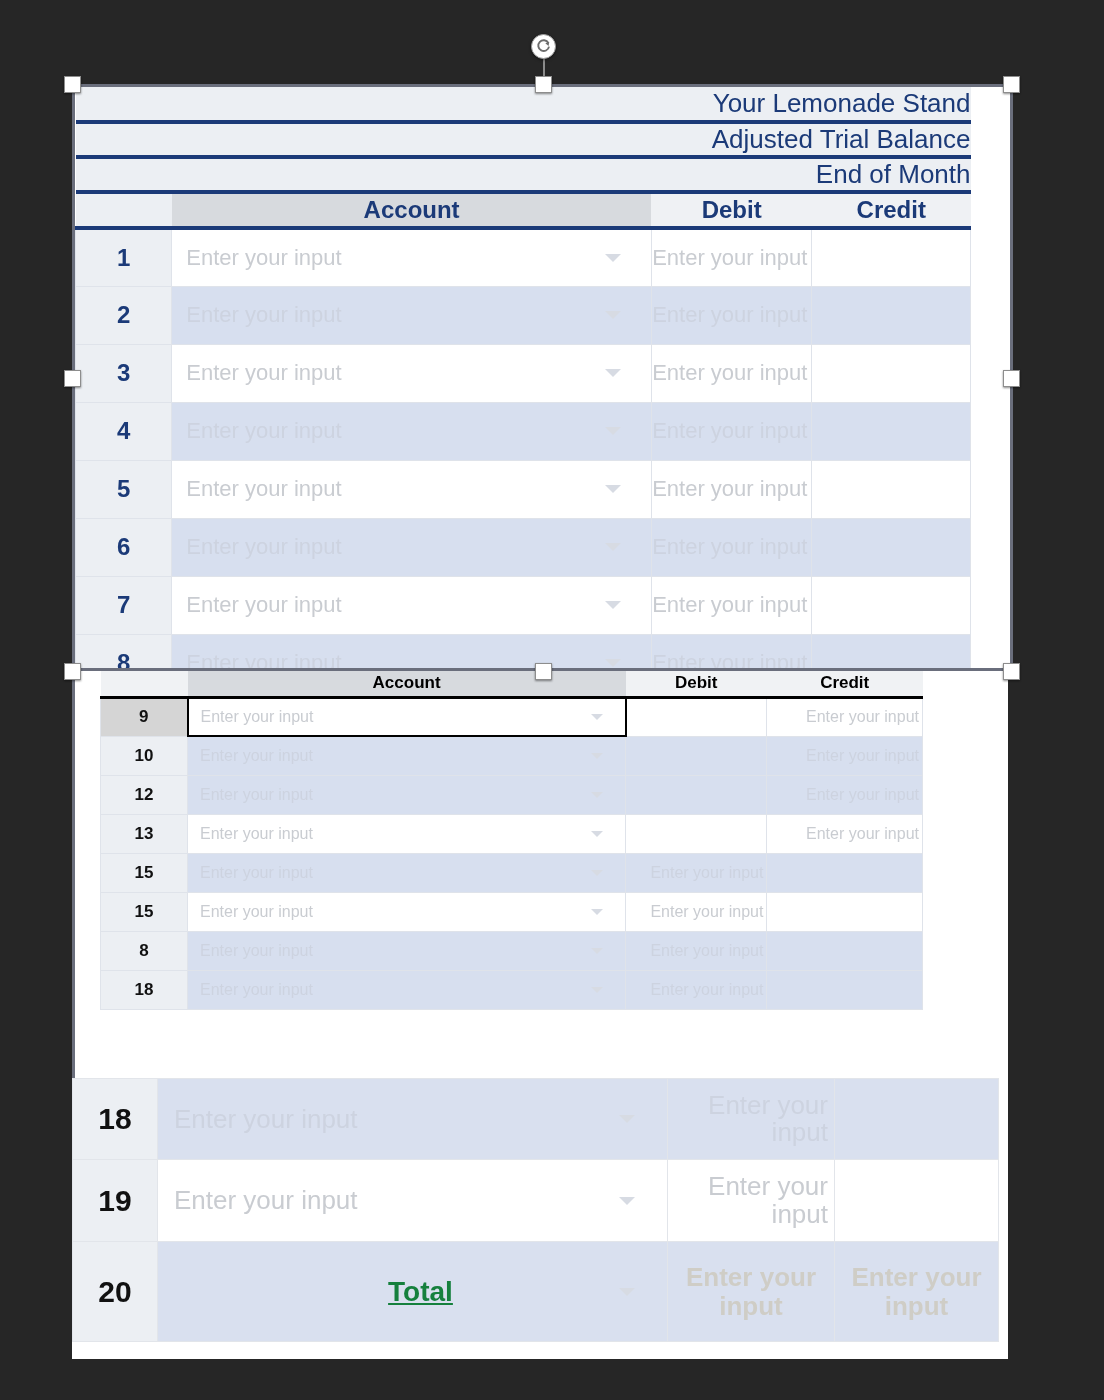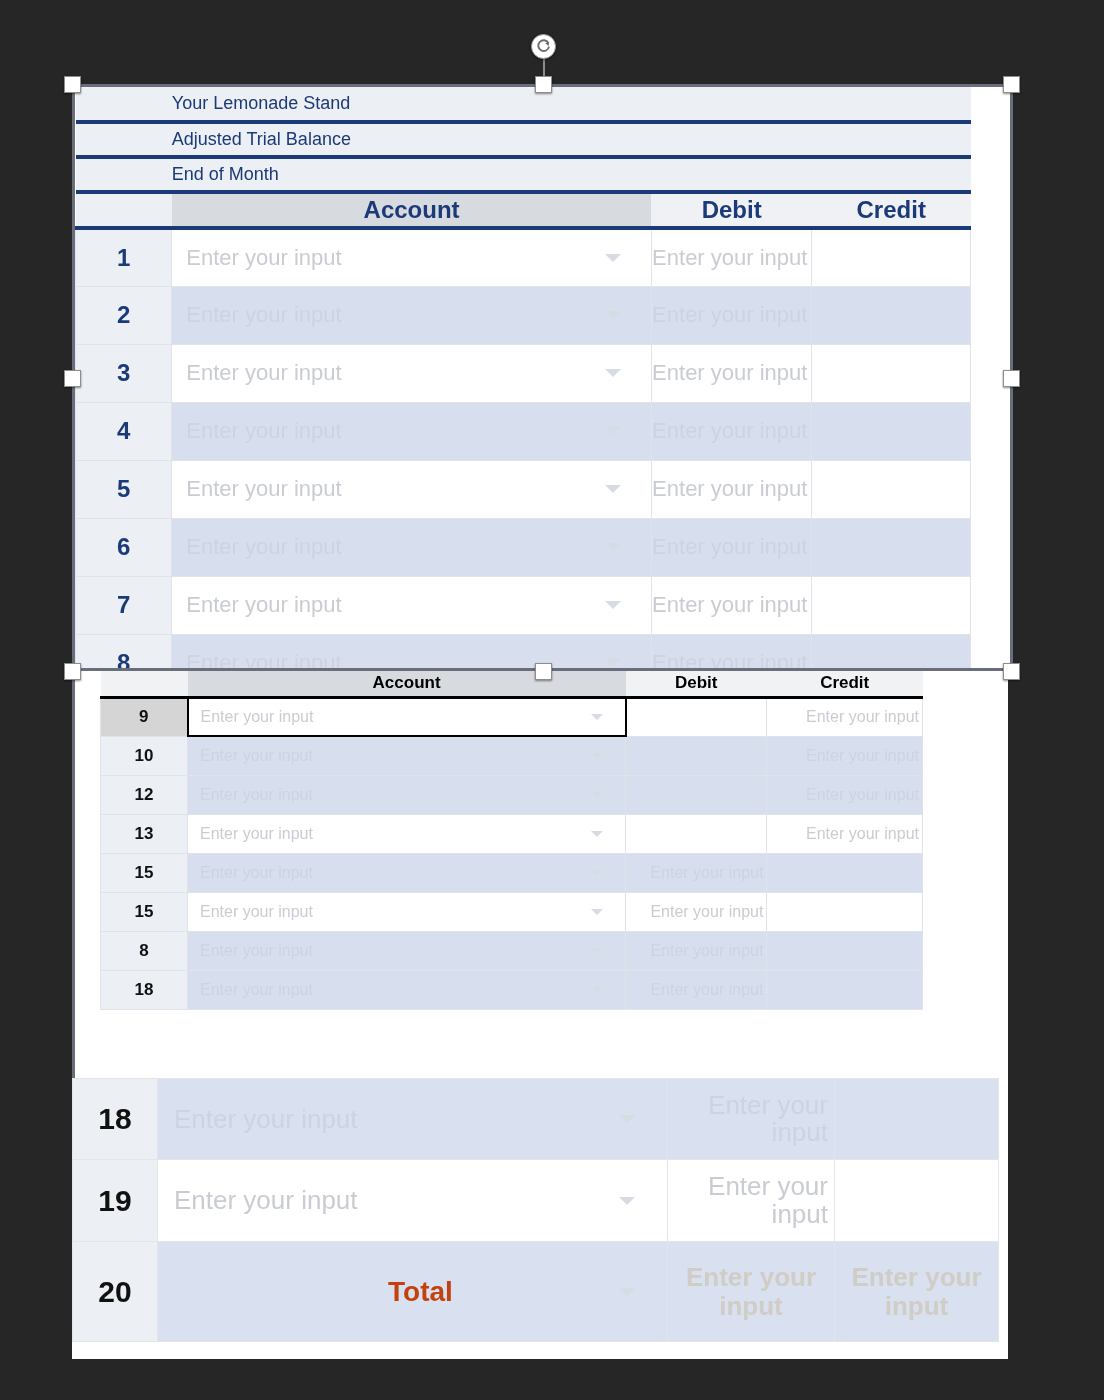--- a/index.html
+++ b/index.html
@@ -54,22 +54,22 @@
   #top-tbl col.c2 { width: 160px; }
   #top-tbl col.c3 { width: 158px; }
 
   #top-tbl .title-row td {
     background: #eceff3;
     border-bottom: 4px solid #1b3a78;
     height: 35px;
   }
   #top-tbl .title-row td.tnum { background: #eceff3; }
   #top-tbl .title-txt {
-    text-align: left;
-    font-size: 18px;
+    text-align: right;
+    font-size: 26px;
     color: #1b3a78;
     font-weight: normal;
   }
   #top-tbl .hdr td {
     height: 36px;
     border-bottom: 4px solid #1b3a78;
     font-size: 24px;
     font-weight: bold;
     color: #1b3a78;
     text-align: center;
@@ -164,21 +164,21 @@
   #bot-tbl tr.r td.cell-num { font-size: 30px; color: #111; }
   #bot-tbl tr.odd  td.fill { background: #ffffff; }
   #bot-tbl tr.even td.fill { background: #d9e0ef; }
   #bot-tbl .acct-cell { padding-left: 16px; font-size: 26px; }
   #bot-tbl .num-cell  { text-align: right; padding-right: 6px; font-size: 26px; line-height: 1.05; }
   #bot-tbl .caret { right: 32px; top: 50%; margin-top: -4px; }
   #bot-tbl tr.row18 td { height: 81px; }
   #bot-tbl tr.row19 td { height: 82px; }
   #bot-tbl tr.row20 td { height: 100px; }
   #bot-tbl .total-lbl {
-    text-align: center; font-size: 28px; font-weight: bold; color: #c2410c;
+    text-align: center; font-size: 28px; font-weight: bold; color: #15803d; text-decoration: underline;
   }
   #bot-tbl .tot-num { font-size: 26px; font-weight: bold; color: #cfcdc6; text-align: center;
     line-height: 1.08; padding: 0 6px; }
 </style>
 </head>
 <body>
 
 <div id="stage">
 
   <div id="rot-stem"></div>

